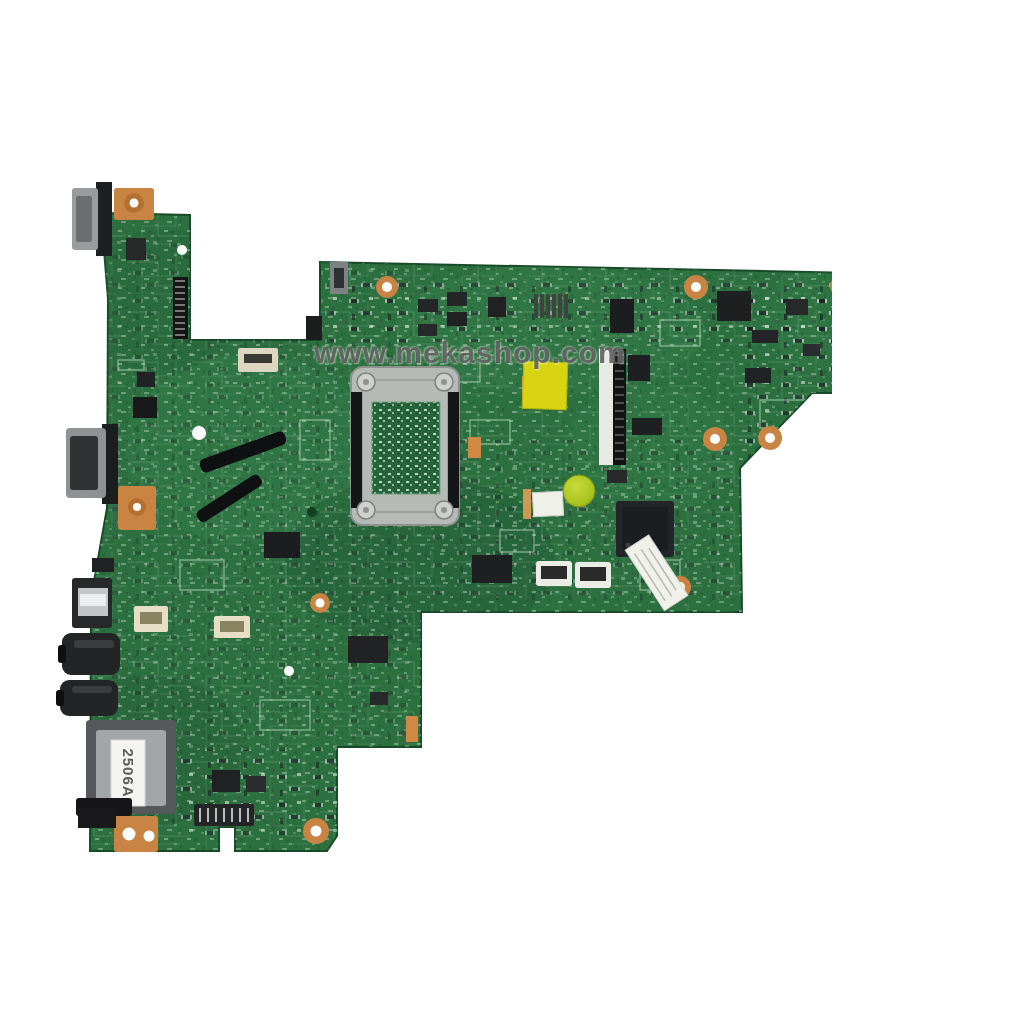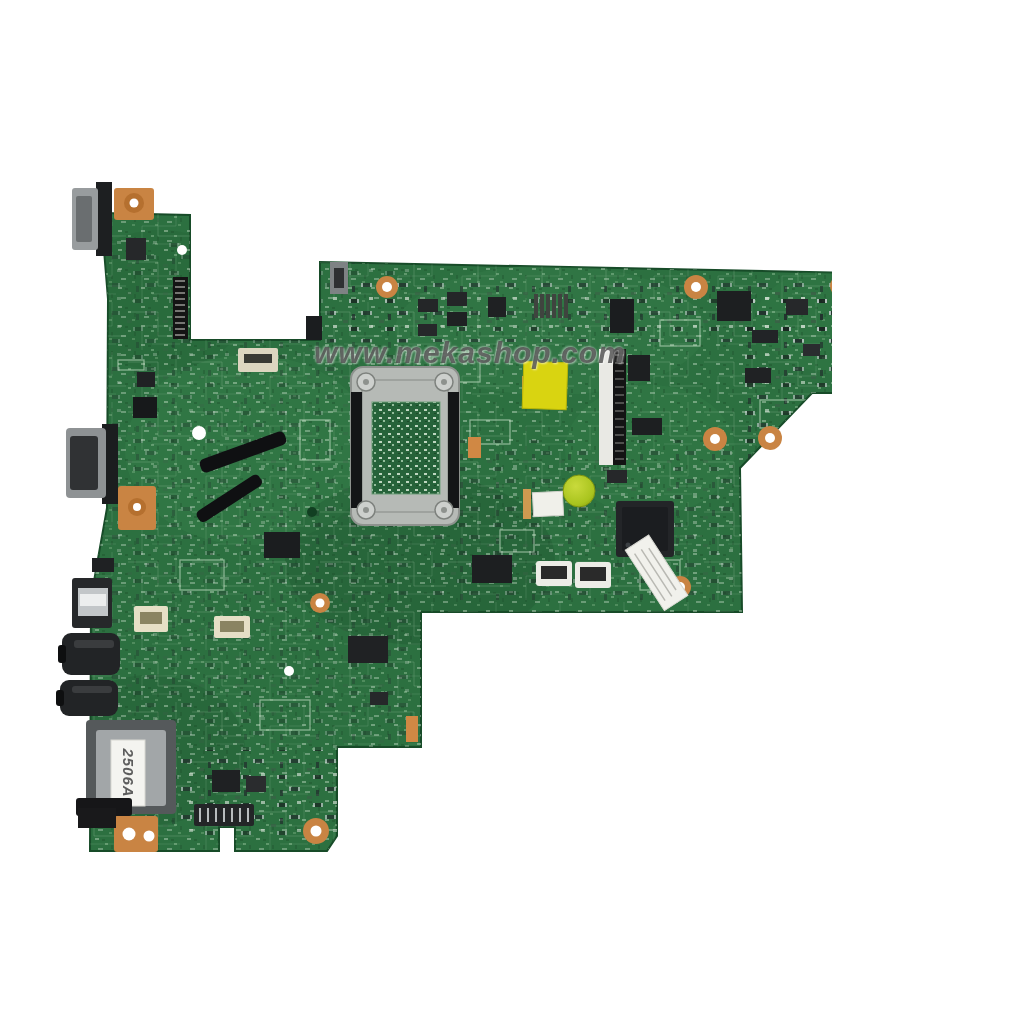--- a/index.html
+++ b/index.html
@@ -1,19 +1,18 @@
 <!DOCTYPE html>
 <html><head>
 <meta charset="utf-8">
 <style>
   html,body{margin:0;padding:0;background:#ffffff;}
   .stage{
     position:relative;width:832px;height:1024px;background:#ffffff;overflow:hidden;
     font-family:"Liberation Sans", sans-serif;
-    font-style:italic;
   }
   .stage svg{position:absolute;left:0;top:0;}
   .watermark{
     position:absolute;left:314px;top:336px;width:300px;height:36px;
     font-size:30px;font-weight:bold;letter-spacing:1px;
     color:rgba(78,78,78,0.82);
     text-shadow:1px 1px 2px rgba(255,255,255,0.55), -1px -1px 2px rgba(255,255,255,0.45);
     white-space:nowrap;
   }
   .sd-label{

